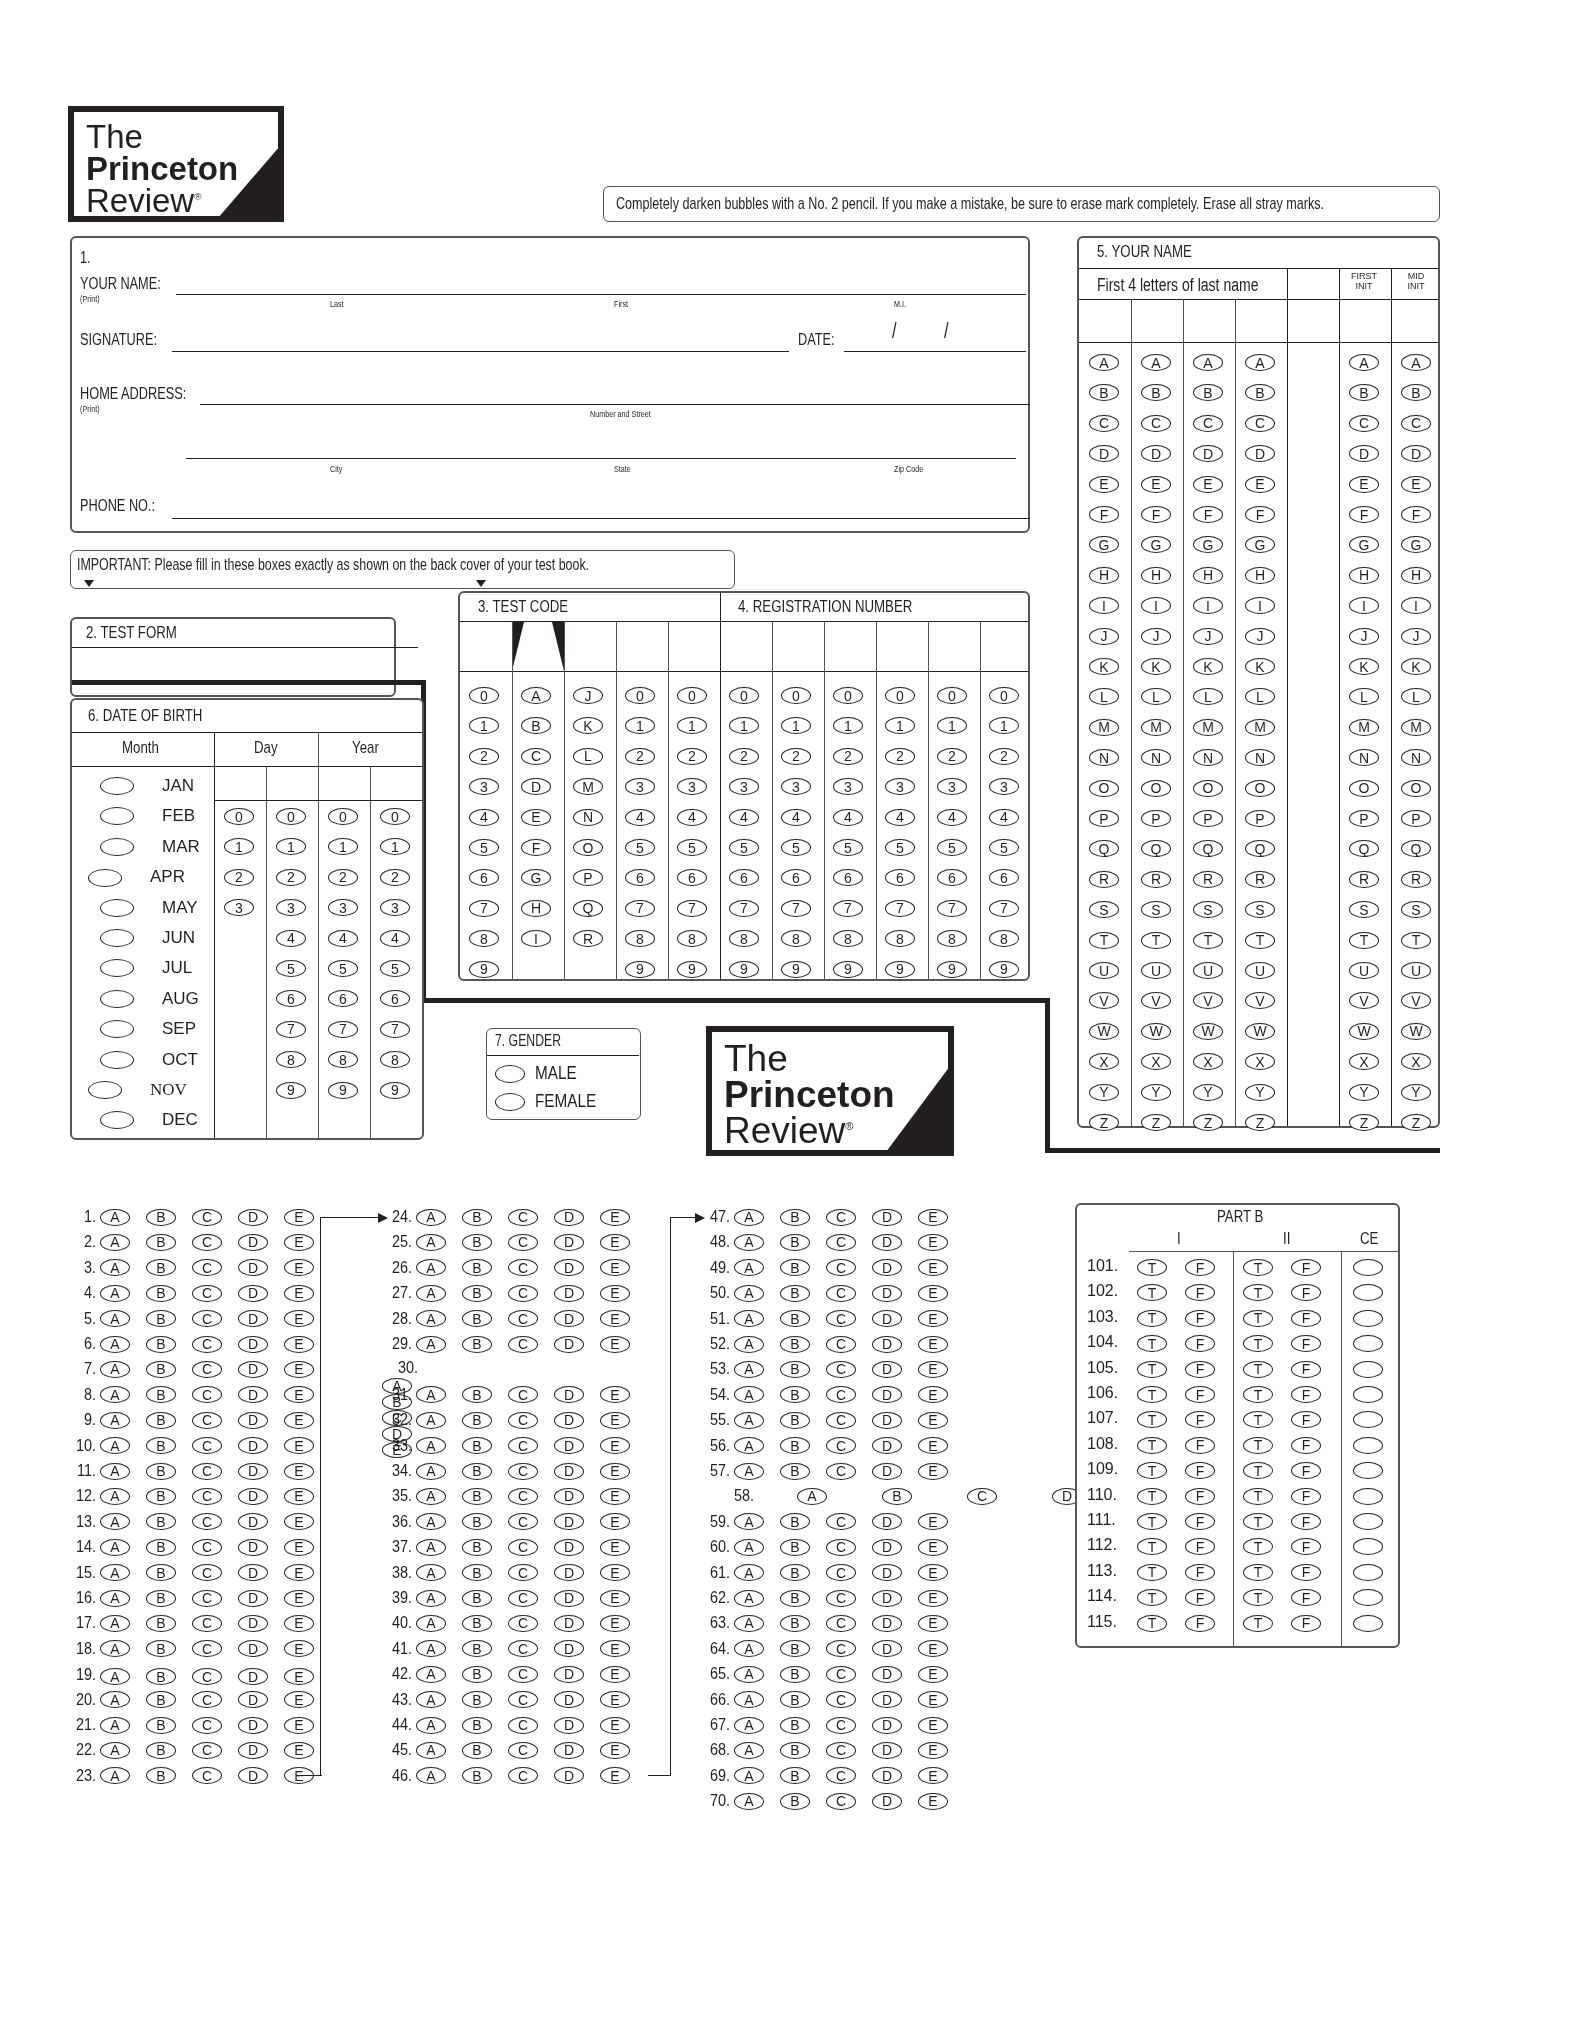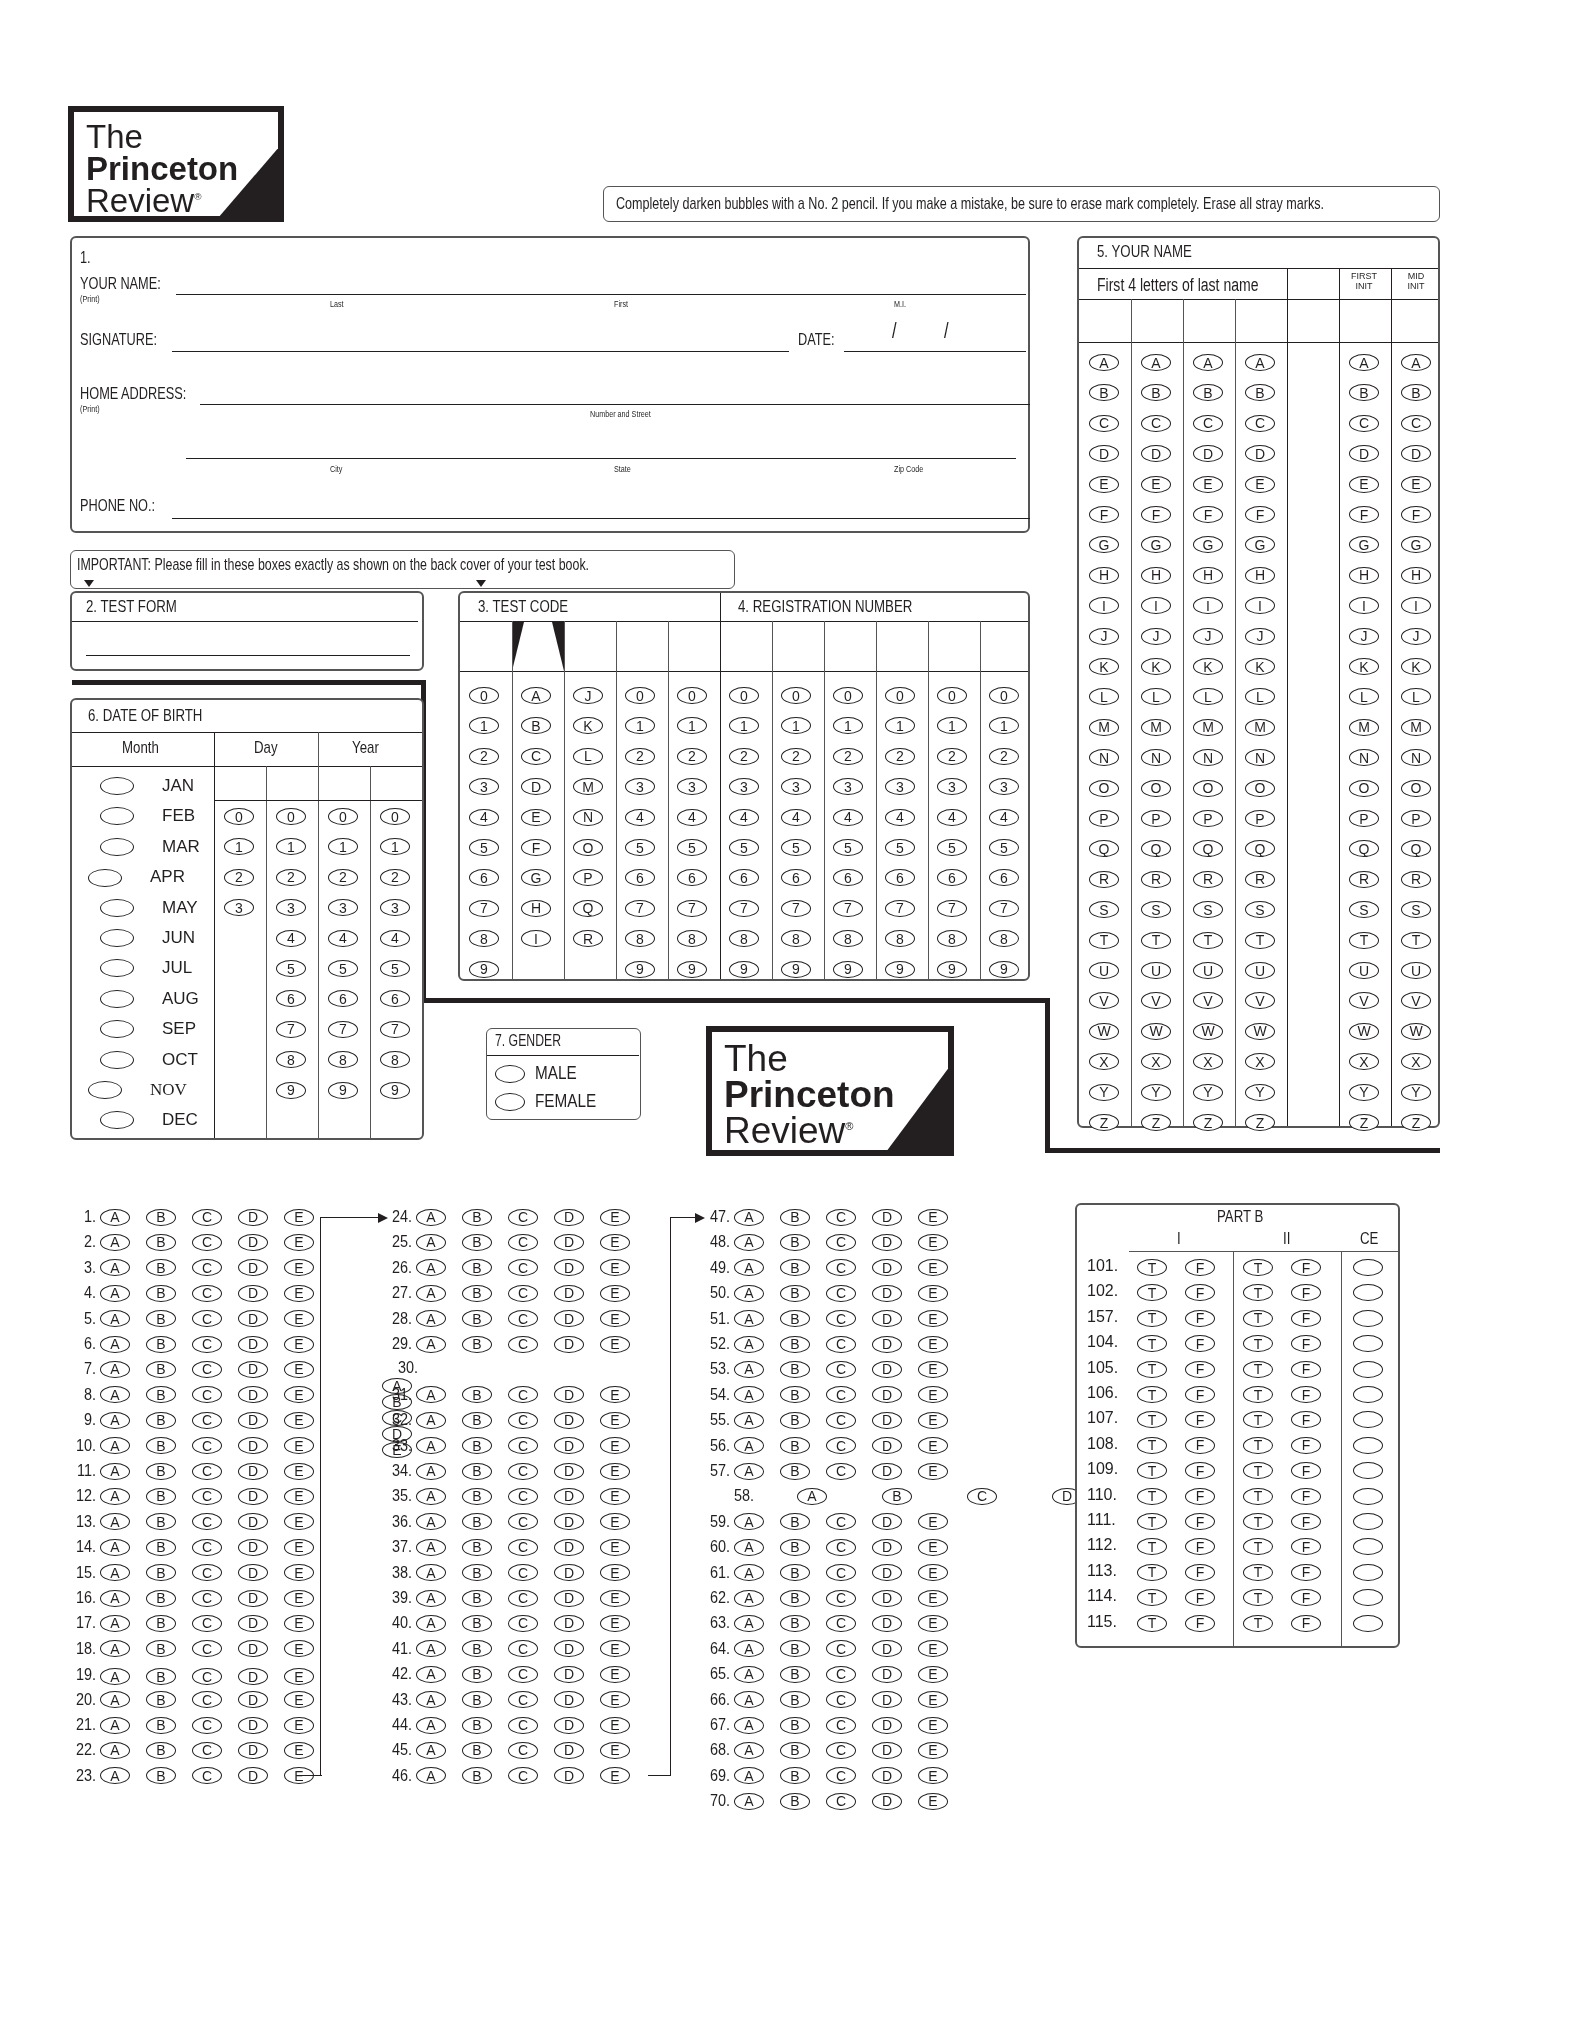--- a/index.html
+++ b/index.html
@@ -75,21 +75,21 @@
   <div class="lbl" style="left:8px;top:258px;">PHONE NO.:</div>
   <div class="line" style="left:100px;top:280px;width:858px;"></div>
 </div>
 
 <div class="box" style="left:70px;top:550px;width:665px;height:39px;border-width:1.5px;">
   <div class="hdr" style="position:absolute;left:6px;top:4px;transform:scaleX(0.73);">IMPORTANT:  Please fill in these boxes exactly as shown on the back cover of your test book.</div>
 </div>
 <div class="abs" style="left:84px;top:580px;border-left:5px solid transparent;border-right:5px solid transparent;border-top:7px solid #231f20;"></div>
 <div class="abs" style="left:476px;top:580px;border-left:5px solid transparent;border-right:5px solid transparent;border-top:7px solid #231f20;"></div>
 
-<div class="box" style="left:70px;top:591px;width:354px;height:80px;text-decoration:underline;">
+<div class="box" style="left:70px;top:617px;width:326px;height:80px;text-decoration:underline;">
   <div class="hdr" style="position:absolute;left:14px;top:4px;">2.  TEST FORM</div>
   <div class="hline" style="left:0;top:28px;width:346px;border-color:#231f20;"></div>
   <div class="line" style="left:14px;top:62px;width:324px;"></div>
 </div>
 
 <div class="thick" style="left:72px;top:680px;width:354px;height:5px;"></div>
 <div class="thick" style="left:421px;top:680px;width:5px;height:322px;"></div>
 <div class="thick" style="left:421px;top:998px;width:628px;height:5px;"></div>
 <div class="thick" style="left:1045px;top:998px;width:5px;height:154px;"></div>
 <div class="thick" style="left:1045px;top:1148px;width:395px;height:5px;"></div>
@@ -1106,21 +1106,21 @@
       <span class="bub" style="position: absolute; left: 108px; top: 54px;">F</span>
       <span class="bub" style="position: absolute; left: 166px; top: 54px;">T</span>
       <span class="bub" style="position: absolute; left: 214px; top: 54px;">F</span>
       <span class="bub" style="position: absolute; left: 276px; top: 54px;"></span>
       <div style="font-size: 16px; position: absolute; left: 10px; top: 77.4px;">102.</div>
       <span class="bub" style="position: absolute; left: 60px; top: 79.4px;">T</span>
       <span class="bub" style="position: absolute; left: 108px; top: 79.4px;">F</span>
       <span class="bub" style="position: absolute; left: 166px; top: 79.4px;">T</span>
       <span class="bub" style="position: absolute; left: 214px; top: 79.4px;">F</span>
       <span class="bub" style="position: absolute; left: 276px; top: 79.4px;"></span>
-      <div style="font-size: 16px; position: absolute; left: 10px; top: 102.8px;">157.</div>
+      <div style="font-size: 16px; position: absolute; left: 10px; top: 102.8px;">103.</div>
       <span class="bub" style="position: absolute; left: 60px; top: 104.8px;">T</span>
       <span class="bub" style="position: absolute; left: 108px; top: 104.8px;">F</span>
       <span class="bub" style="position: absolute; left: 166px; top: 104.8px;">T</span>
       <span class="bub" style="position: absolute; left: 214px; top: 104.8px;">F</span>
       <span class="bub" style="position: absolute; left: 276px; top: 104.8px;"></span>
       <div style="font-size: 16px; position: absolute; left: 10px; top: 128.2px;">104.</div>
       <span class="bub" style="position: absolute; left: 60px; top: 130.2px;">T</span>
       <span class="bub" style="position: absolute; left: 108px; top: 130.2px;">F</span>
       <span class="bub" style="position: absolute; left: 166px; top: 130.2px;">T</span>
       <span class="bub" style="position: absolute; left: 214px; top: 130.2px;">F</span>

